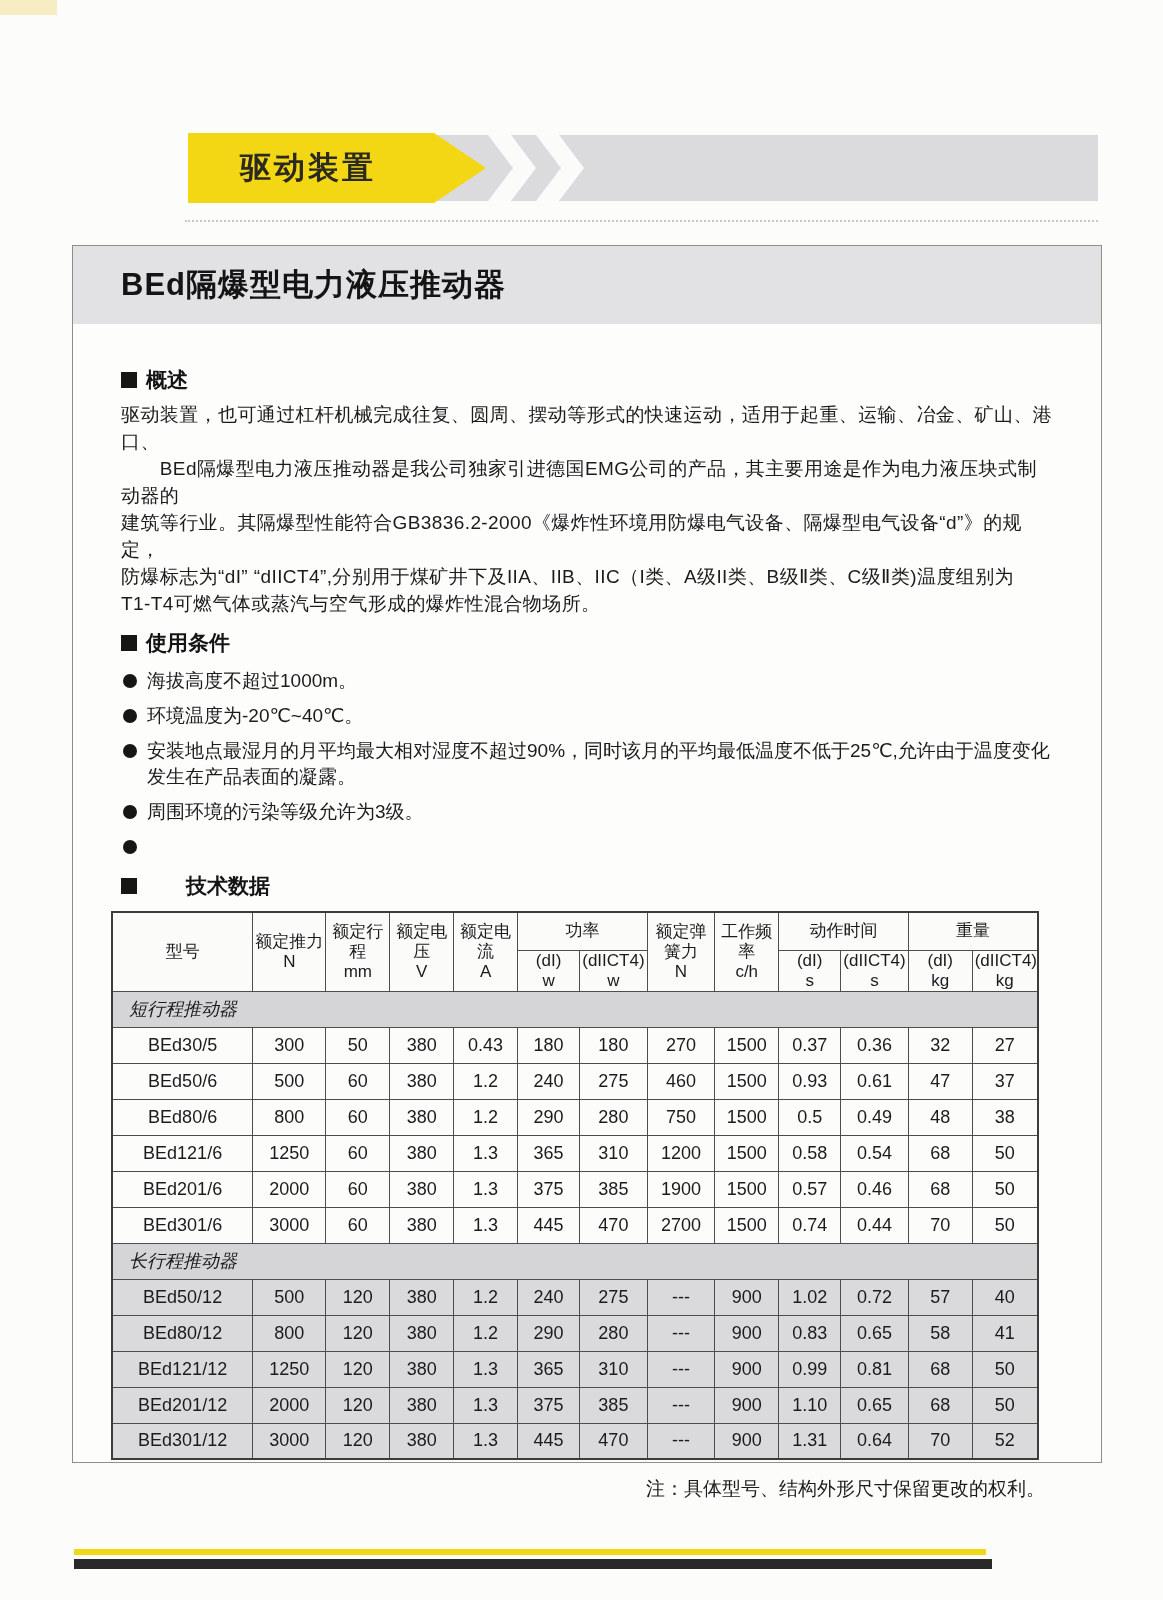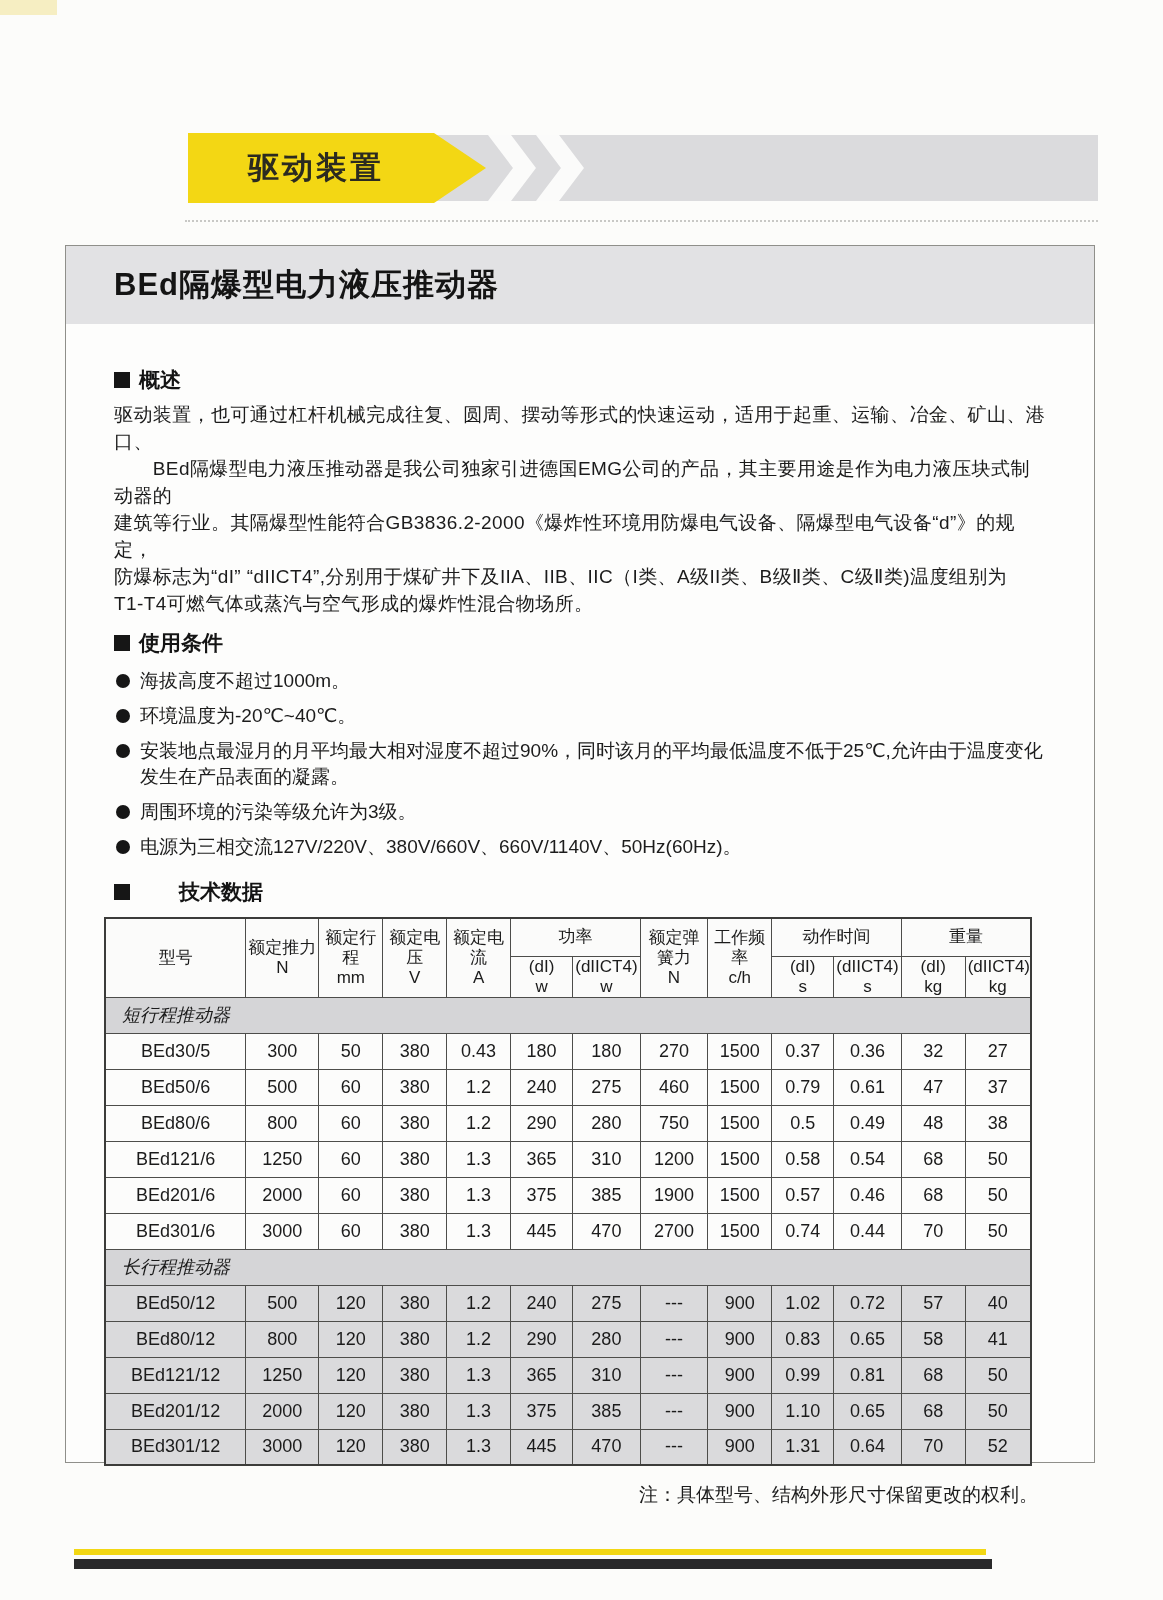--- a/index.html
+++ b/index.html
@@ -14,30 +14,30 @@
   
   .corner-mark{position:absolute;left:0;top:0;width:57px;height:15px;background:#f6eec2;}
 
   
   .banner{position:absolute;left:188px;top:133px;width:910px;height:70px;}
   .banner-gray{position:absolute;left:246px;top:2px;right:0;height:66px;background:#dbdbdd;}
   .banner-yellow{position:absolute;left:0;top:0;width:246px;height:70px;background:#f3d714;}
   .banner-tip{position:absolute;left:246px;top:0;width:0;height:0;
     border-left:52px solid #f3d714;border-top:35px solid transparent;border-bottom:35px solid transparent;}
   .banner-label{position:absolute;left:52px;top:0;height:70px;line-height:70px;
-    font-size:31px;font-weight:bold;color:#2b2a20;letter-spacing:3px;white-space:nowrap;margin-left:8px;}
+    font-size:31px;font-weight:bold;color:#2b2a20;letter-spacing:3px;white-space:nowrap;}
   .chevron{position:absolute;top:2px;width:48px;height:66px;background:#fbfbfa;
     clip-path:polygon(0 0,48% 0,100% 50%,48% 100%,0 100%,52% 50%);}
   .chevron.c1{left:300px;}
   .chevron.c2{left:348px;}
   .banner-divider{position:absolute;left:185px;top:220px;width:913px;height:0;
     border-top:2px dotted #c8c8c5;}
 
   
-  .panel{position:absolute;left:65px;top:245px;width:1030px;height:1218px;
+  .panel{position:absolute;left:72px;top:245px;width:1030px;height:1218px;
     background:#fdfdfc;border:1px solid #8f8f8a;box-sizing:border-box;}
   .panel-title-band{height:78px;background:#e2e2e4;display:flex;align-items:center;
     padding-left:48px;box-sizing:border-box;}
   .panel-title{font-size:31px;font-weight:bold;color:#141414;letter-spacing:1px;}
   .panel-body{padding:0 46px 0 48px;}
 
   .sec-heading{display:flex;align-items:center;font-size:21px;font-weight:bold;color:#141414;}
   .sec-heading .square{width:16px;height:16px;background:#161616;margin-right:9px;flex:0 0 auto;}
   .h-overview{margin-top:42px;}
   .h-conditions{margin-top:12px;}
@@ -115,21 +115,20 @@
       <div class="bullet-item">
         <span class="dot"></span>
         <span>安装地点最湿月的月平均最大相对湿度不超过90%，同时该月的平均最低温度不低于25℃,允许由于温度变化发生在产品表面的凝露。</span>
       </div>
       <div class="bullet-item">
         <span class="dot"></span>
         <span>周围环境的污染等级允许为3级。</span>
       </div>
       <div class="bullet-item">
         <span class="dot"></span>
-        <span>电源为三相交流127V/220V、380V/660V、660V/1140V、50Hz(60Hz)。</span>
       </div>
     </div>
 
     <div class="sec-heading h-tech">
       <span class="square"></span>
       <span>技术数据</span>
     </div>
 
     <table class="tech">
       <colgroup>
@@ -203,21 +202,21 @@
           <tr class="data-row">
             <td>BEd50/6</td>
             <td>500</td>
             <td>60</td>
             <td>380</td>
             <td>1.2</td>
             <td>240</td>
             <td>275</td>
             <td>460</td>
             <td>1500</td>
-            <td>0.79</td>
+            <td>0.93</td>
             <td>0.61</td>
             <td>47</td>
             <td>37</td>
           </tr>
           <tr class="data-row">
             <td>BEd80/6</td>
             <td>800</td>
             <td>60</td>
             <td>380</td>
             <td>1.2</td>

